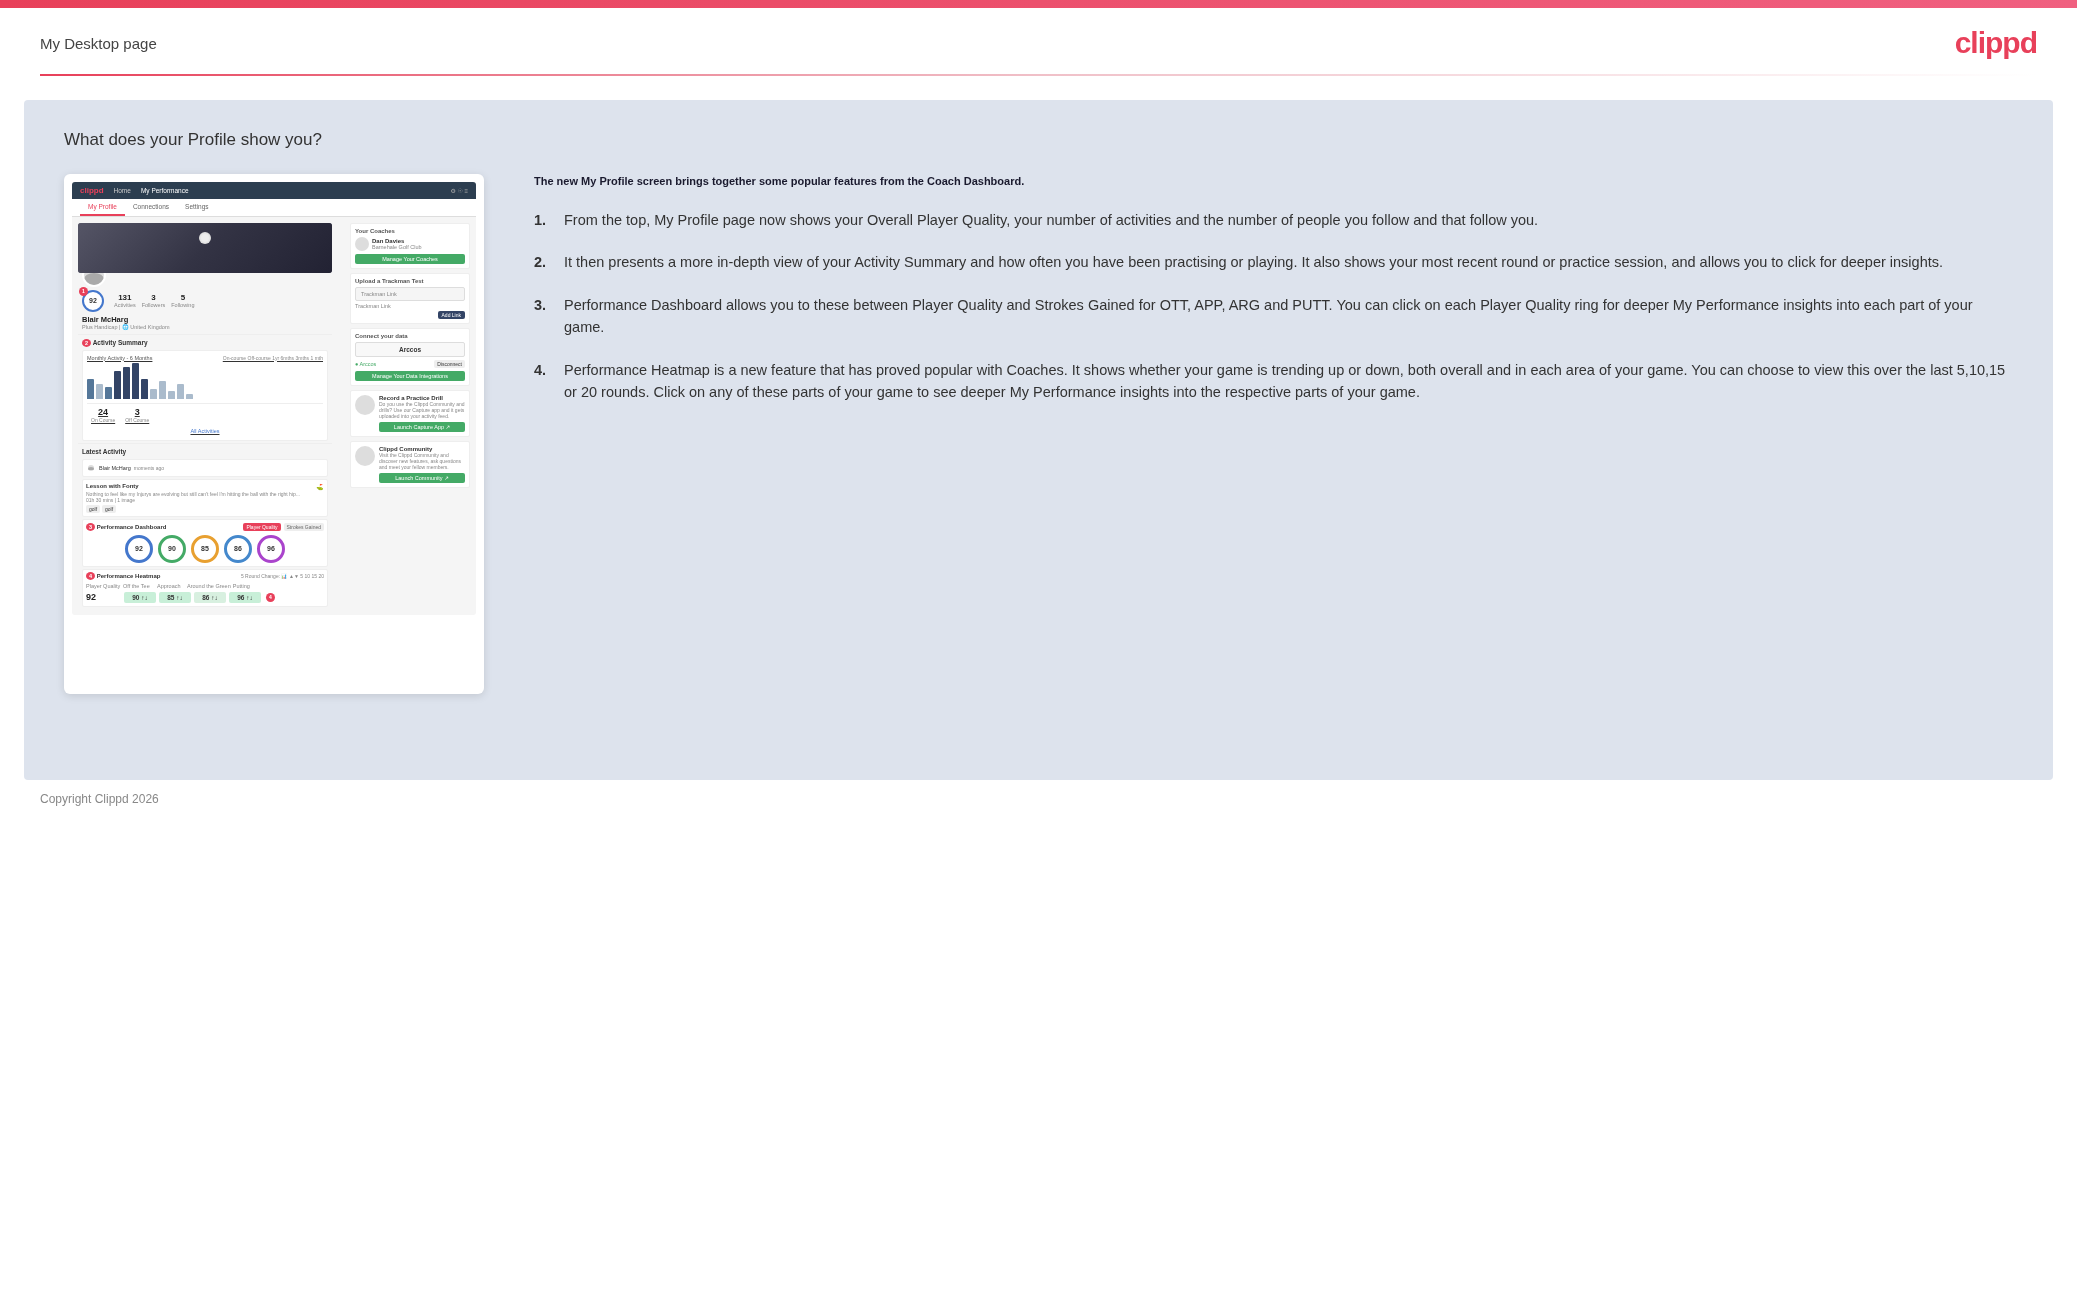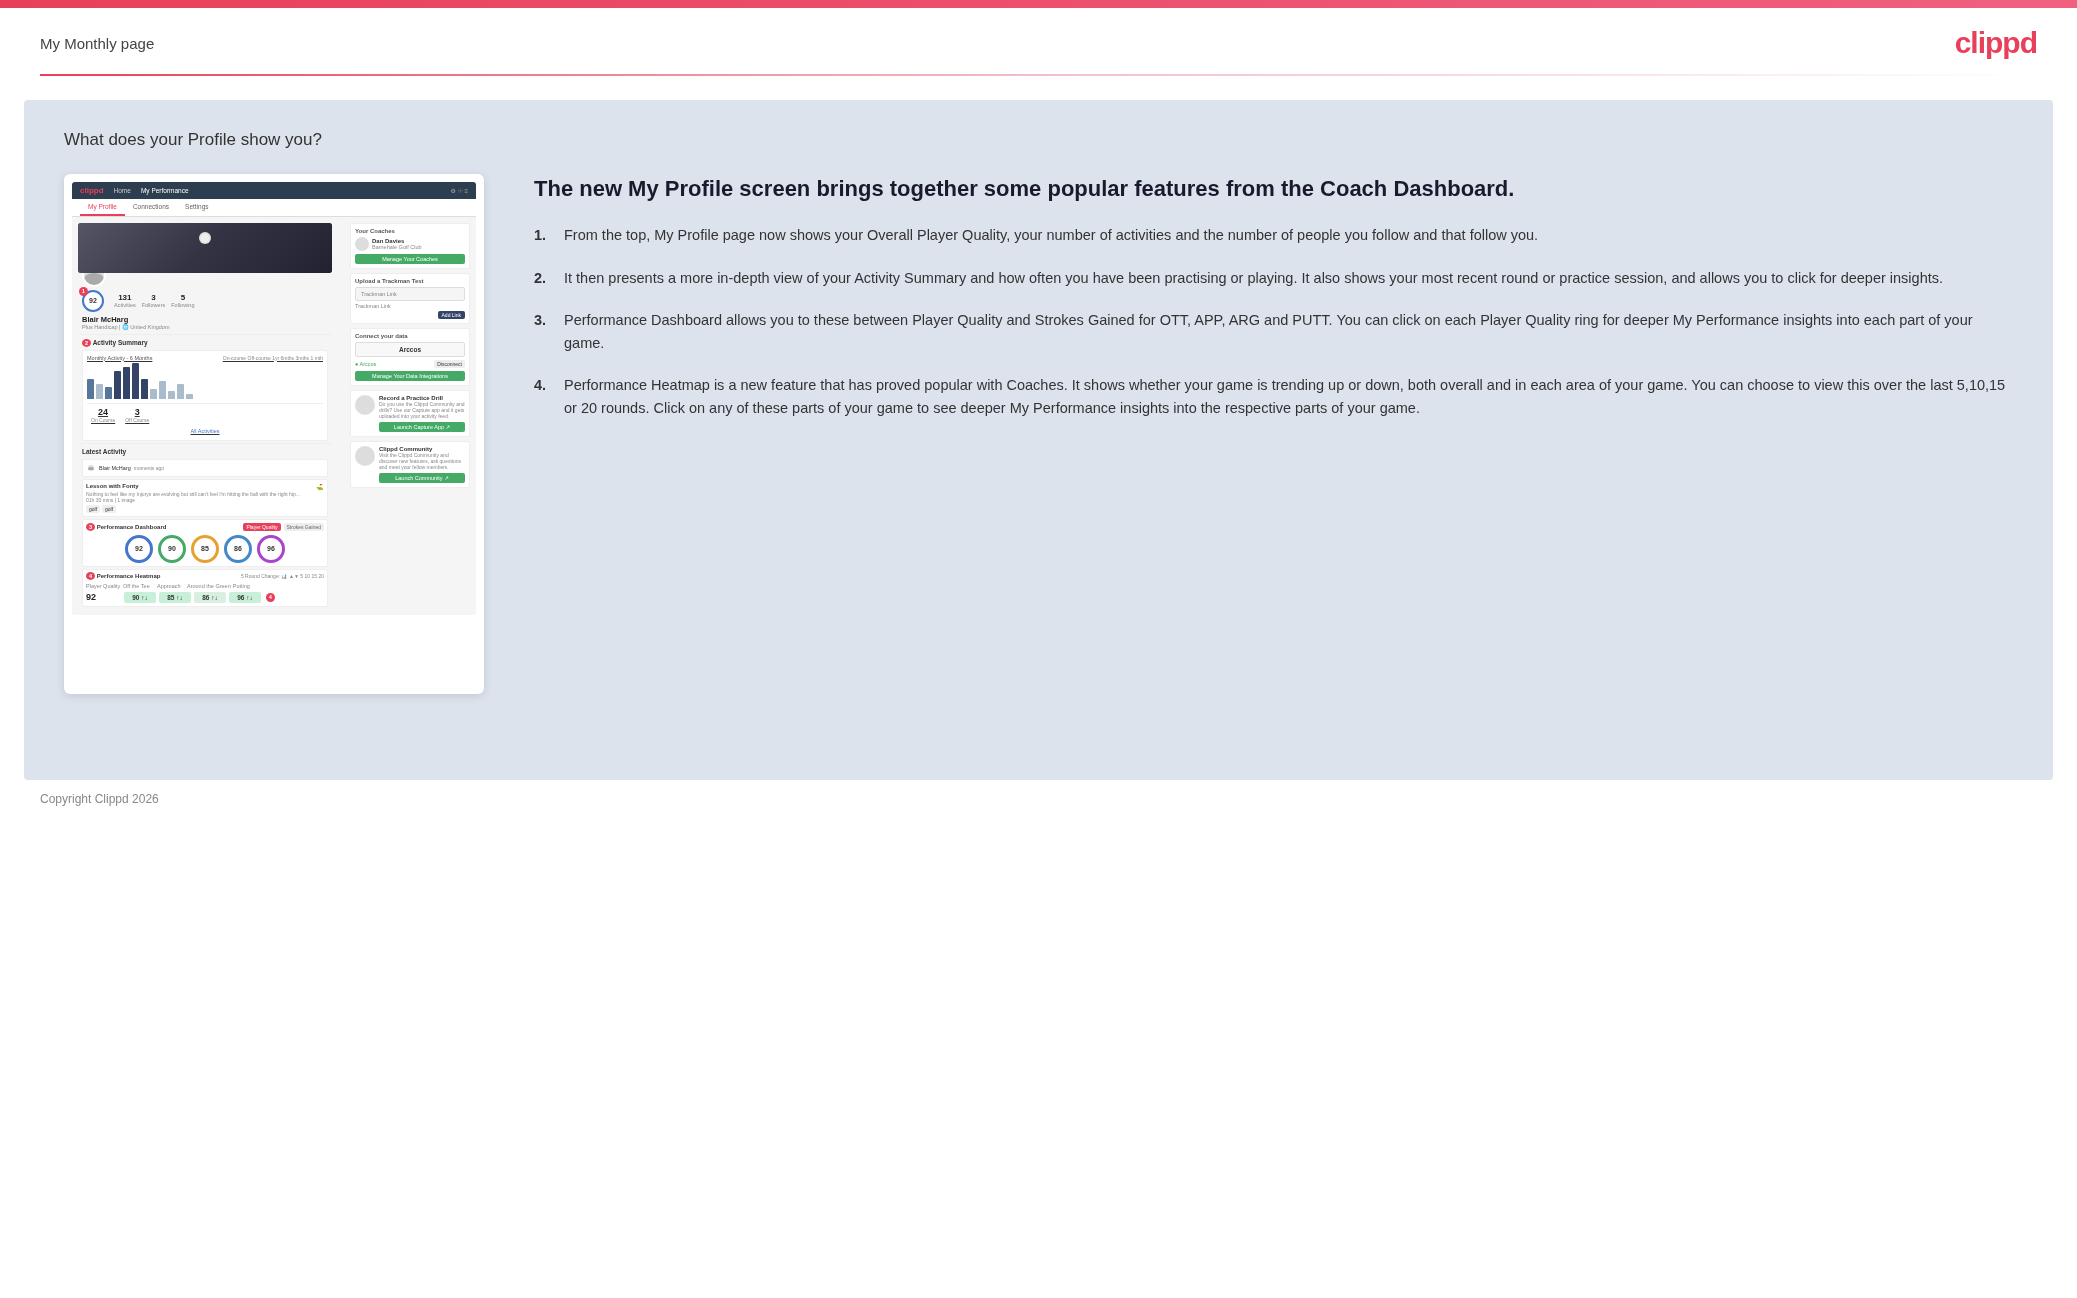--- a/index.html
+++ b/index.html
@@ -437,21 +437,21 @@
       padding: 4px;
       display: flex;
       gap: 4px;
       margin-bottom: 4px;
     }
     
     .info-panel {
       flex: 1;
     }
     .info-intro {
-      font-size: 22px;
+      font-size: 11px;
       font-weight: 700;
       color: #1a1a2e;
       line-height: 1.4;
       margin-bottom: 20px;
     }
     .info-list {
       list-style: none;
       counter-reset: info-counter;
     }
     .info-list li {
@@ -476,21 +476,21 @@
       font-size: 12px;
       color: #888;
     }
   </style>
 </head>
 <body>
 
 <div class="top-bar"></div>
 
 <div class="header">
-  <span class="header-title">My Monthly page</span>
+  <span class="header-title">My Desktop page</span>
   <span class="logo">clippd</span>
 </div>
 
 <div class="divider"></div>
 
 <div class="main-content">
   <p class="page-subtitle">What does your Profile show you?</p>
 
   <div class="content-row">
 

